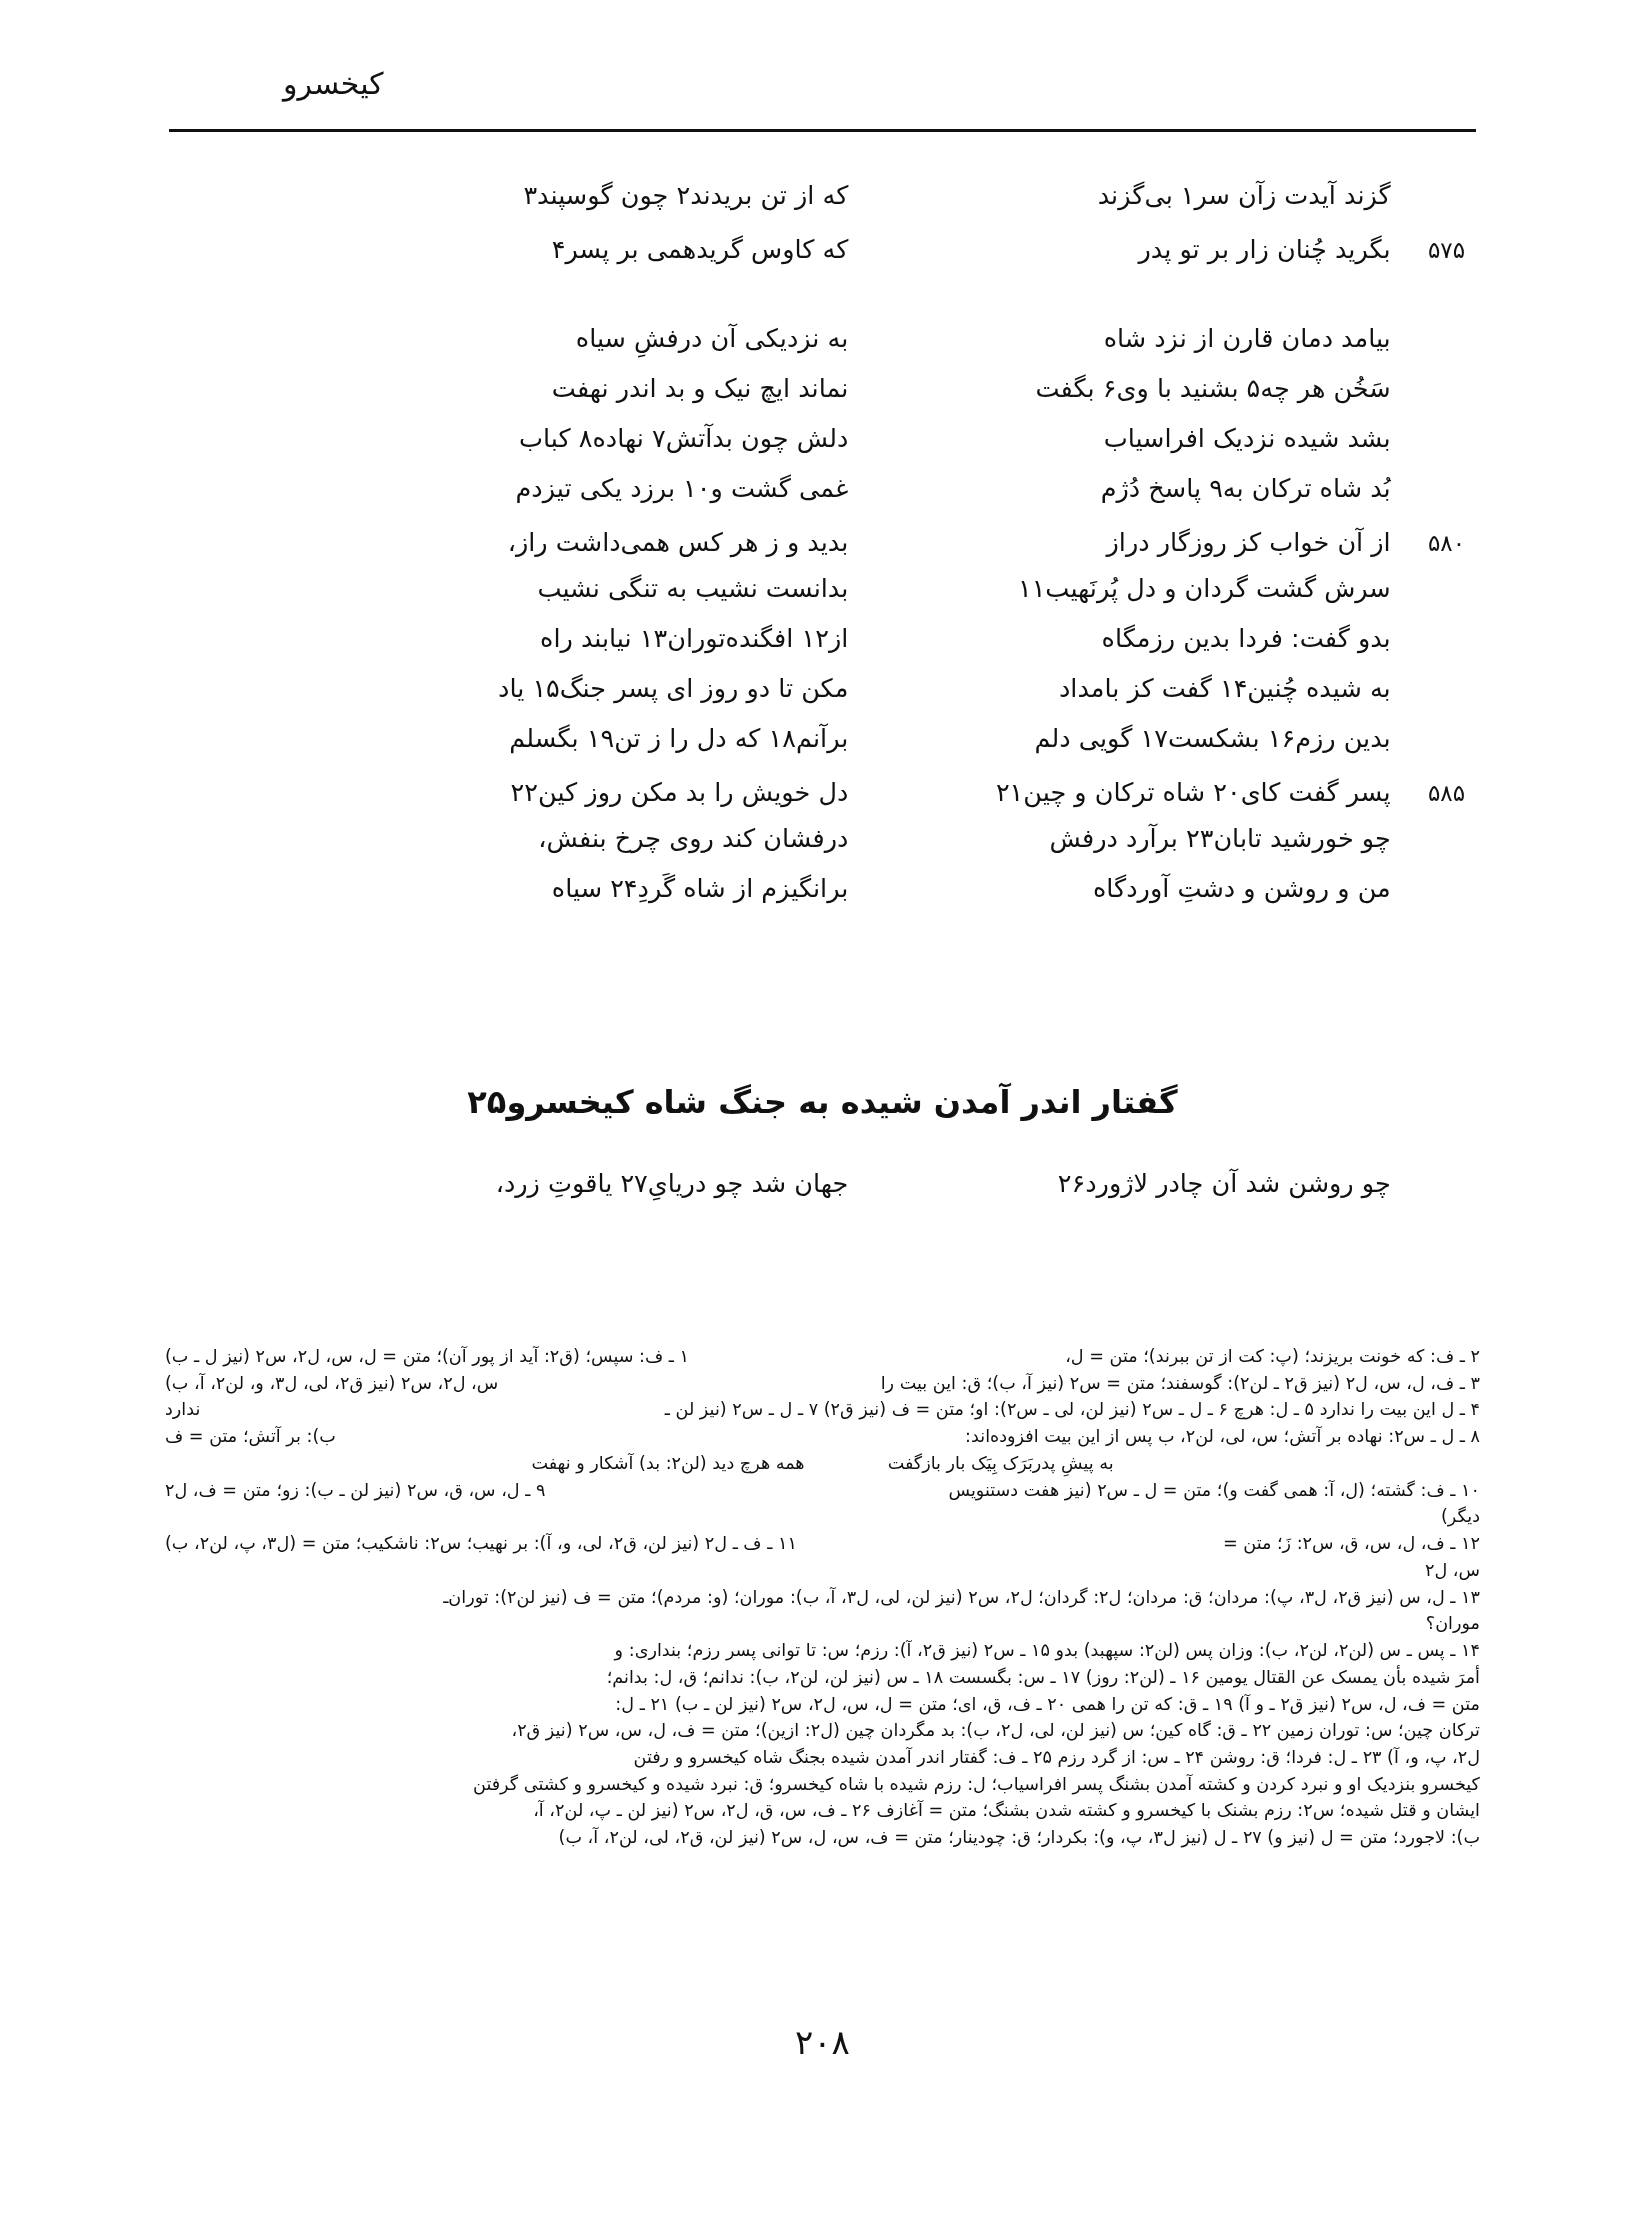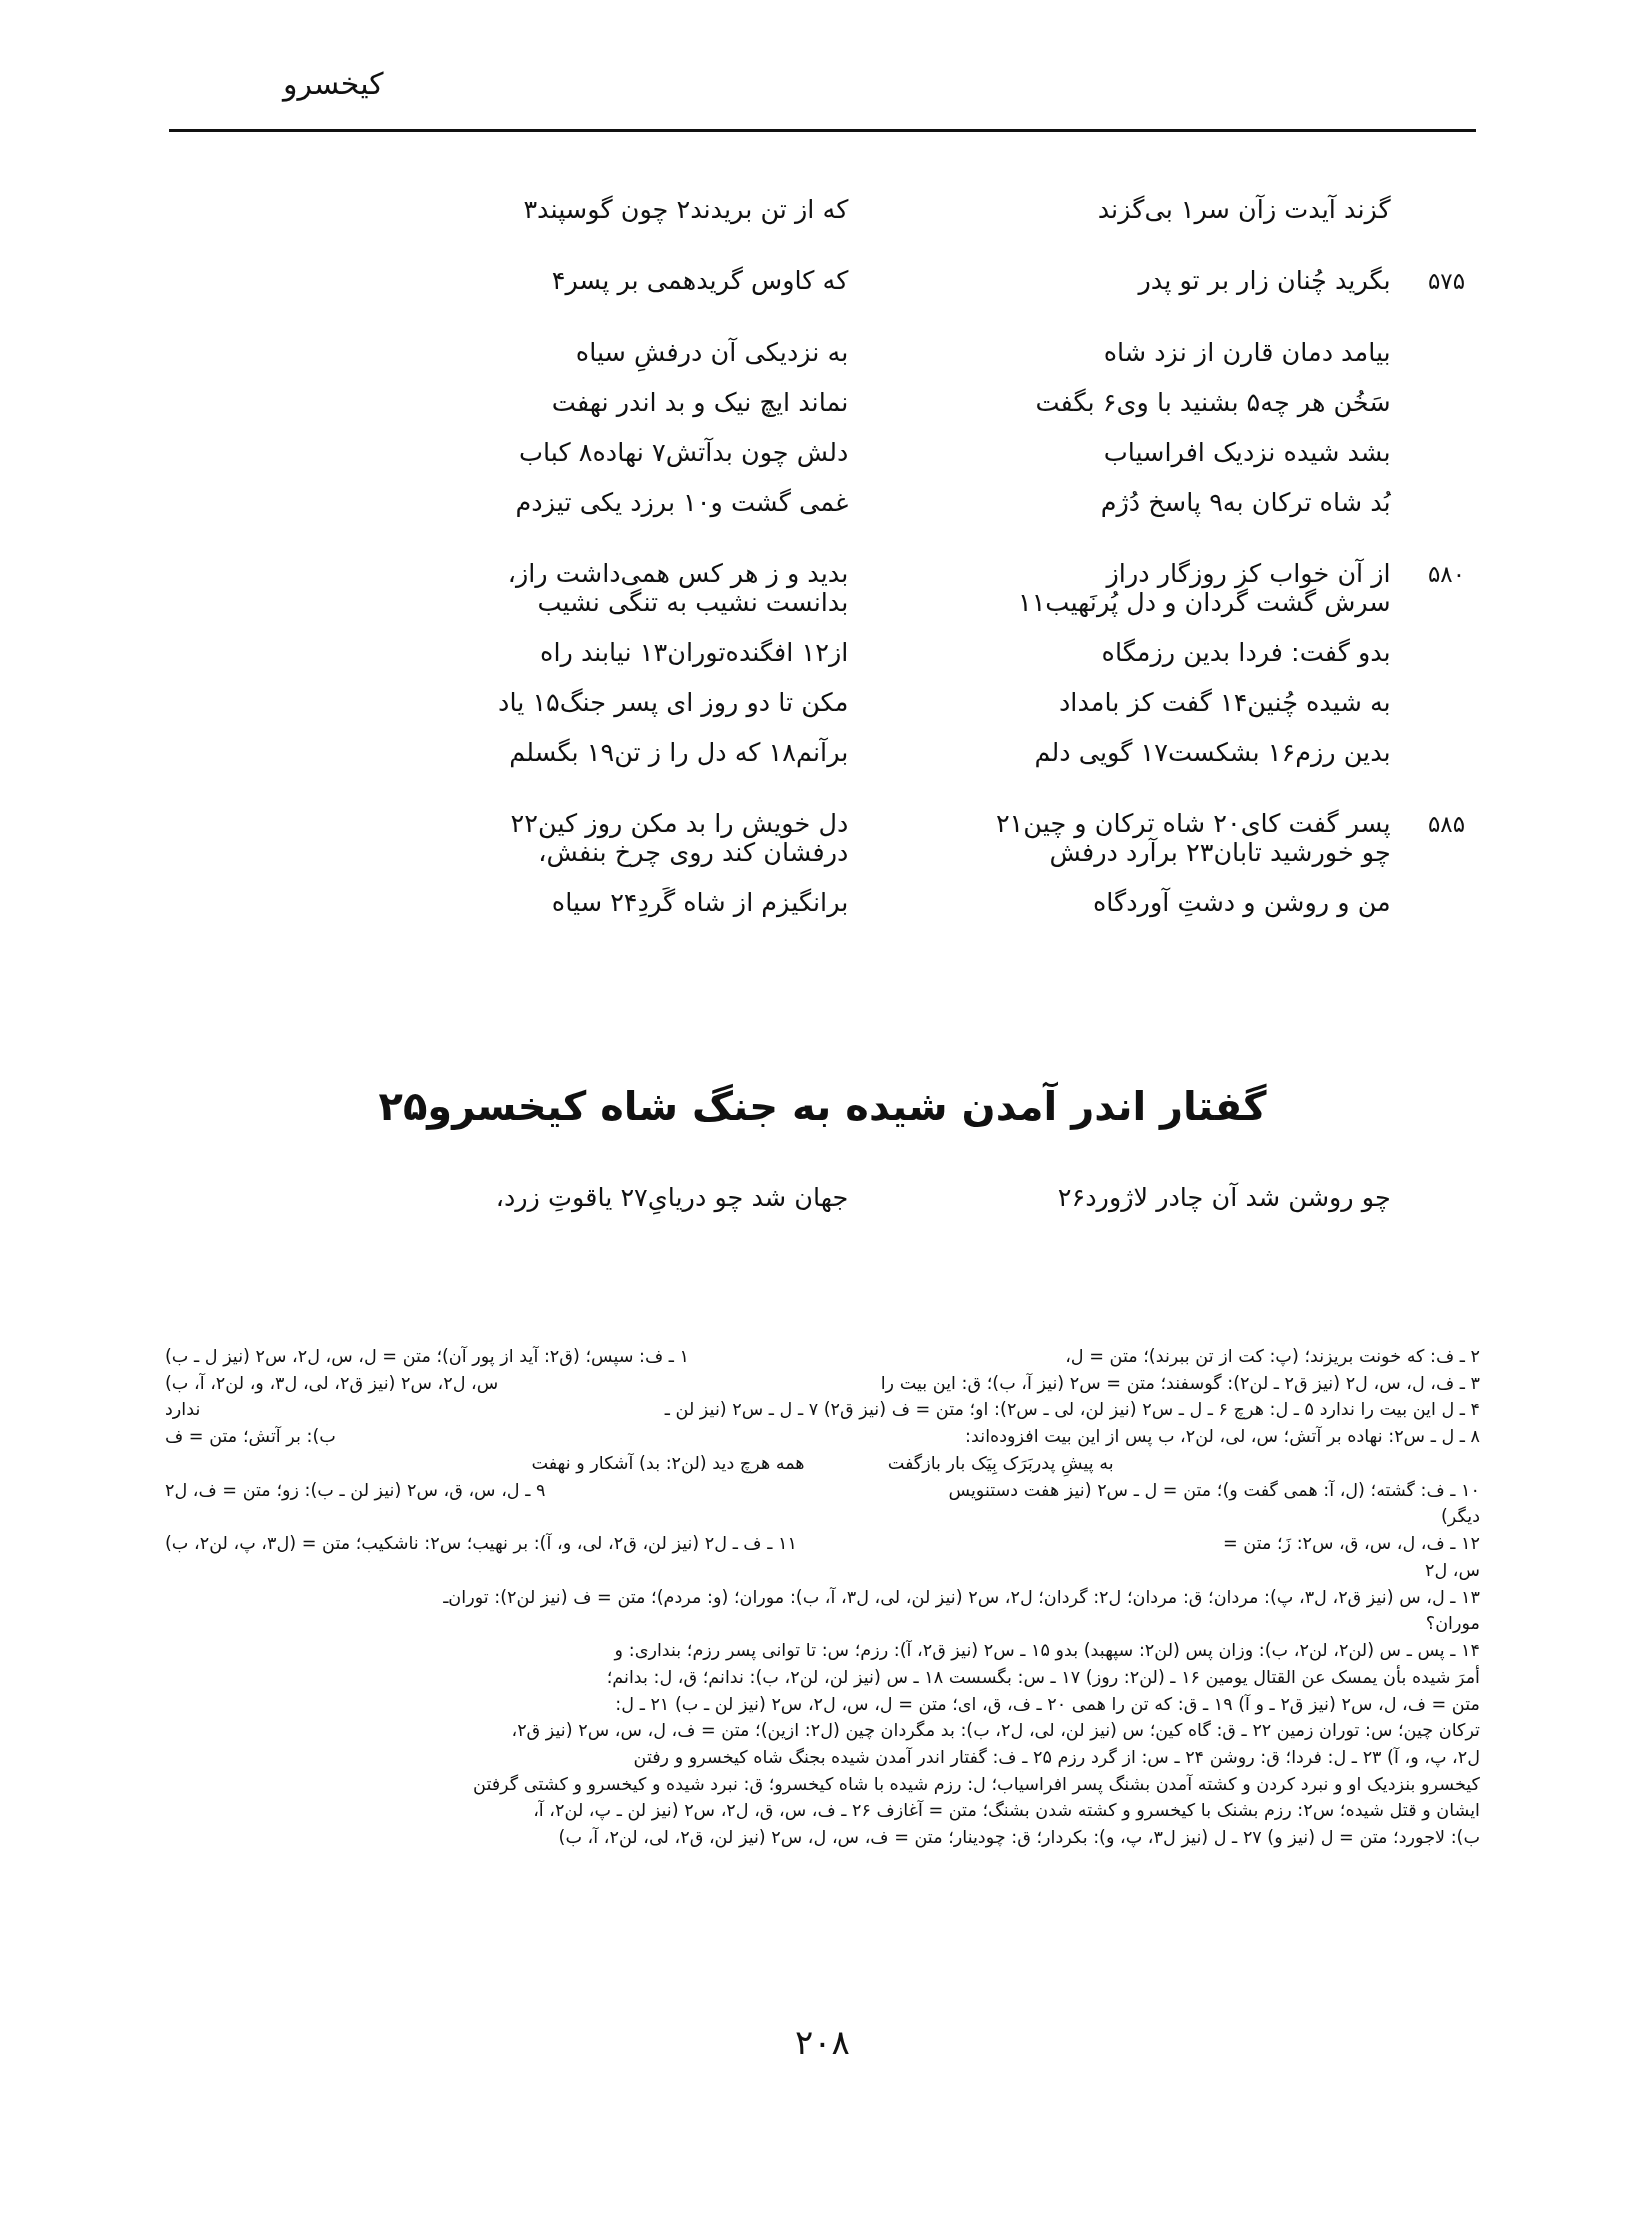--- a/index.html
+++ b/index.html
@@ -61,21 +61,20 @@
   }
 
   .num-slot {
     width: 77px;
     flex: 0 0 77px;
     font-size: 23px;
     text-align: right;
     padding-top: 4.1px;
     padding-right: 11px;
     box-sizing: border-box;
-    margin-top: 31px;
   }
 
   .hemistich {
     flex: 0 0 530px;
     width: 530px;
     font-size: 25.5px;
     line-height: 1.0;
     white-space: nowrap;
     box-sizing: border-box;
     text-align: right;
@@ -90,21 +89,21 @@
   }
   .gap-md { height: 43px; }
 
   
   .section-heading {
     position: absolute;
     top: 1083px;
     right: 169px;
     left: 169px;
     text-align: center;
-    font-size: 40px;
+    font-size: 32px;
     font-weight: bold;
   }
 
   
   .footnotes {
     position: absolute;
     top: 1343px;
     right: 165px;
     left: 165px;
     font-size: 17.6px;

